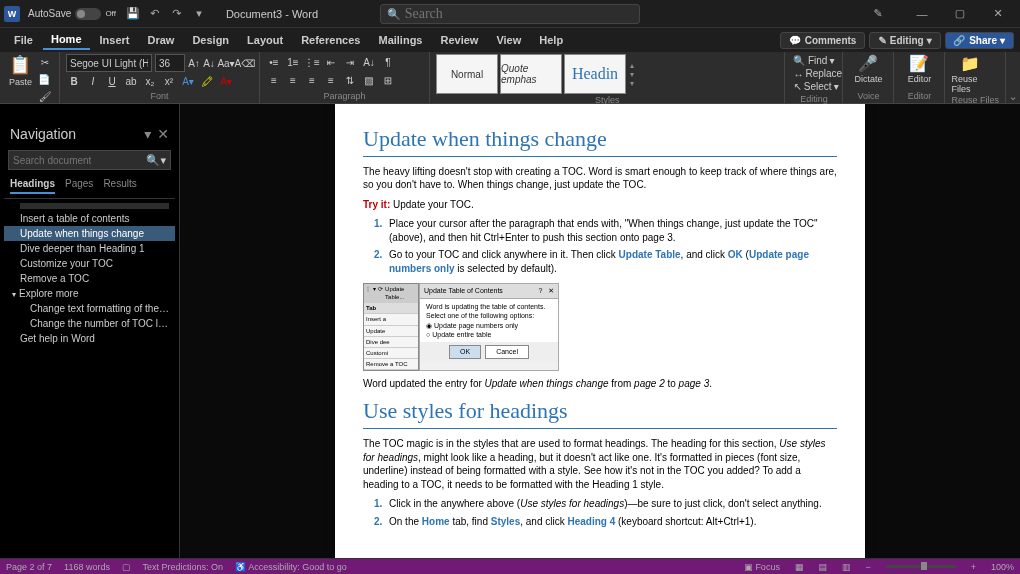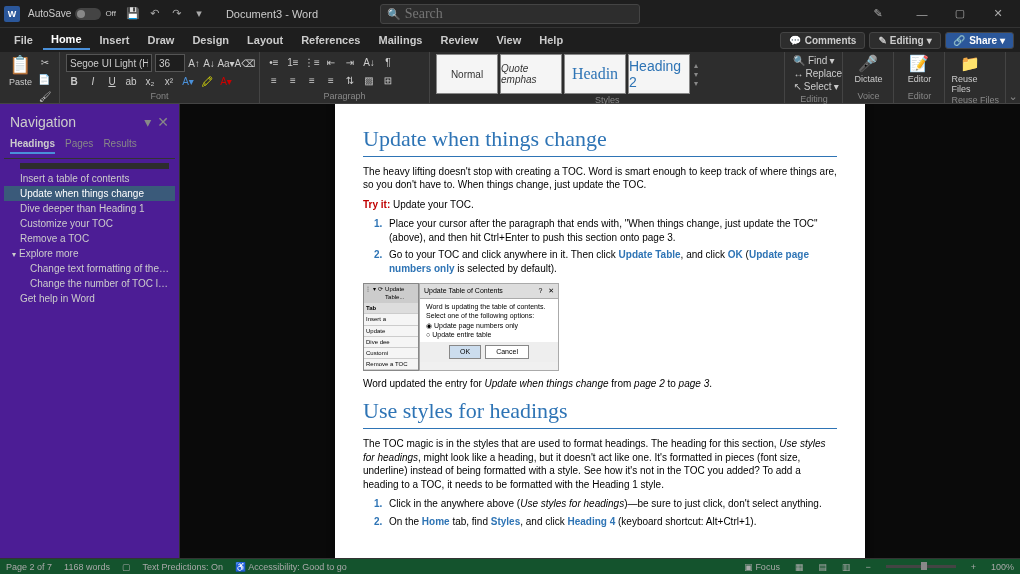--- a/index.html
+++ b/index.html
@@ -38,21 +38,21 @@
 .size-select { background: #1e1e1e; border: 1px solid #555; color: #ccc; font-size: 10px; padding: 1px 3px; height: 18px; width: 30px; }
 .styles-gallery { display: flex; gap: 2px; align-items: center; }
 .style-item { width: 62px; height: 40px; background: #f5f5f5; border: 1px solid #888; display: flex; align-items: center; justify-content: center; font-size: 10px; color: #333; overflow: hidden; }
 .style-item.h1 { font-size: 16px; color: #2e74b5; font-family: 'Segoe UI Light'; }
 .style-item.h2 { font-size: 14px; color: #2e74b5; }
 .side-btn { font-size: 10px; color: #ccc; display: flex; align-items: center; gap: 2px; padding: 1px 2px; }
 .big-btn { display: flex; flex-direction: column; align-items: center; justify-content: center; gap: 1px; width: 38px; font-size: 9px; }
 .big-btn .ic { font-size: 16px; }
 
 .main { display: flex; height: 454px; }
-.nav-pane { width: 180px; background: #4c1d95; border-right: 1px solid #333; padding: 6px 4px; }
+.nav-pane { width: 180px; background: #000000; border-right: 1px solid #333; padding: 18px 4px; }
 .nav-title { font-size: 14px; color: #ccc; font-weight: 300; padding: 4px 6px; display: flex; align-items: center; }
 .nav-title .ctrls { margin-left: auto; display: flex; gap: 6px; color: #888; }
 .nav-search { margin: 4px 4px; height: 20px; background: #2d2d2d; border: 1px solid #444; display: flex; align-items: center; padding: 0 4px; }
 .nav-search input { background: none; border: none; color: #888; font-size: 10px; flex: 1; outline: none; }
 .nav-tabs { display: flex; gap: 10px; padding: 4px 6px; border-bottom: 1px solid #333; }
 .nav-tabs .nt { font-size: 10px; color: #888; cursor: pointer; padding-bottom: 3px; }
 .nav-tabs .nt.active { color: #ccc; border-bottom: 2px solid #4a90d9; font-weight: bold; }
 .nav-list { padding: 2px 0; }
 .nav-item { padding: 2px 6px 2px 16px; font-size: 10px; color: #ccc; cursor: pointer; white-space: nowrap; overflow: hidden; text-overflow: ellipsis; }
 .nav-item.bar { height: 6px; background: #2d2d2d; margin: 2px 6px 2px 16px; padding: 0; }
@@ -73,21 +73,21 @@
 .dialog-img { width: 200px; border: 1px solid #aaa; margin: 6px auto; background: #f0f0f0; font-size: 8px; }
 .dialog-img .dtop { background: #ddd; padding: 2px 4px; font-size: 7px; display: flex; justify-content: space-between; border-bottom: 1px solid #aaa; }
 .dialog-img .dbody { padding: 3px 6px; font-size: 7px; background: #fff; }
 .dialog-img .dbtn { padding: 3px; text-align: center; background: #eee; }
 .dialog-img .dbtn span { display: inline-block; border: 1px solid #888; padding: 1px 10px; margin: 0 2px; font-size: 7px; background: #fff; }
 .toc-preview { display: flex; gap: 0; margin: 6px 0; }
 .toc-left { width: 56px; border: 1px solid #888; background: #f5f5f5; font-size: 6px; }
 .toc-left div { padding: 1px 2px; border-bottom: 1px solid #ccc; }
 .toc-left .th { background: #ddd; font-weight: bold; }
 
-.statusbar { position: absolute; bottom: 0; left: 0; right: 0; height: 16px; background: #14532d; border-top: 1px solid #333; display: flex; align-items: center; padding: 0 6px; font-size: 9px; color: #aaa; gap: 12px; }
+.statusbar { position: absolute; bottom: 0; left: 0; right: 0; height: 16px; background: #701a75; border-top: 1px solid #333; display: flex; align-items: center; padding: 0 6px; font-size: 9px; color: #aaa; gap: 12px; }
 .statusbar .right { margin-left: auto; display: flex; gap: 15px; align-items: center; }
 .zoom-slider { width: 70px; height: 3px; background: #444; position: relative; }
 .zoom-slider::after { content: ''; width: 6px; height: 8px; background: #888; position: absolute; top: -3px; left: 50%; }
 </style>
 </head>
 <body>
 
 <div class="titlebar">
   <div class="app-icon">W</div>
   <div class="autosave">
@@ -197,21 +197,20 @@
     </div>
     <div class="label">Paragraph</div>
   </div>
   <div class="ribbon-group" style="flex:1">
     <div class="styles-gallery">
       <div class="style-item">Normal</div>
       <div class="style-item">
           <i>Quote emphas</i>
         </div>
       <div class="style-item h1">Headin</div>
-      <div class="style-item h2">Heading 2</div>
       <div style="display:flex;flex-direction:column;font-size:8px;color:#888;margin-left:2px">
         <span>▴</span>
         <span>▾</span>
         <span>▾</span>
       </div>
     </div>
     <div class="label">Styles</div>
   </div>
   <div class="ribbon-group" style="width:58px">
     <div class="side-btn">🔍<span>Find</span>▾</div>
@@ -244,20 +243,24 @@
 </div>
 
 <div class="main">
   <div class="nav-pane">
     <div class="nav-title">
       <span>Navigation</span>
       <span class="ctrls">
           <span>▾</span>
           <span>✕</span>
         </span>
+    </div>
+    <div class="nav-search">
+      <input placeholder="Search document" style="">
+      <span>🔍▾</span>
     </div>
     <div class="nav-tabs">
       <span class="nt active">Headings</span>
       <span class="nt">Pages</span>
       <span class="nt">Results</span>
     </div>
     <div class="nav-list">
       <div class="nav-item bar"></div>
       <div class="nav-item">Insert a table of contents</div>
       <div class="nav-item active">Update when things change</div>

